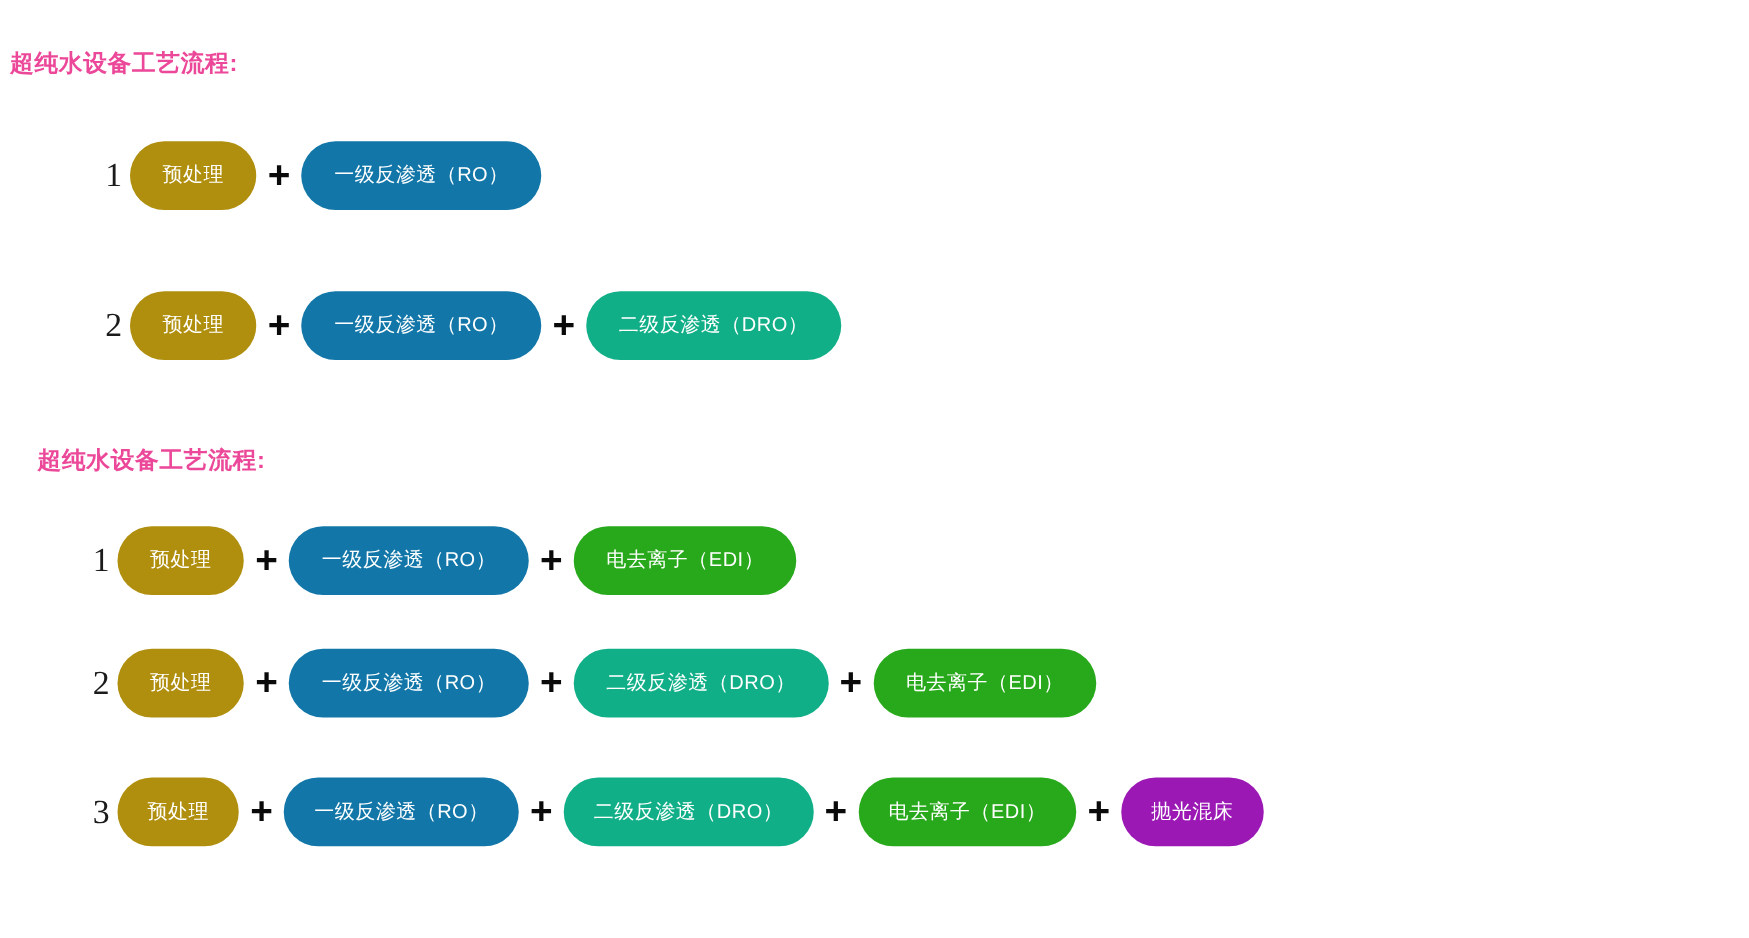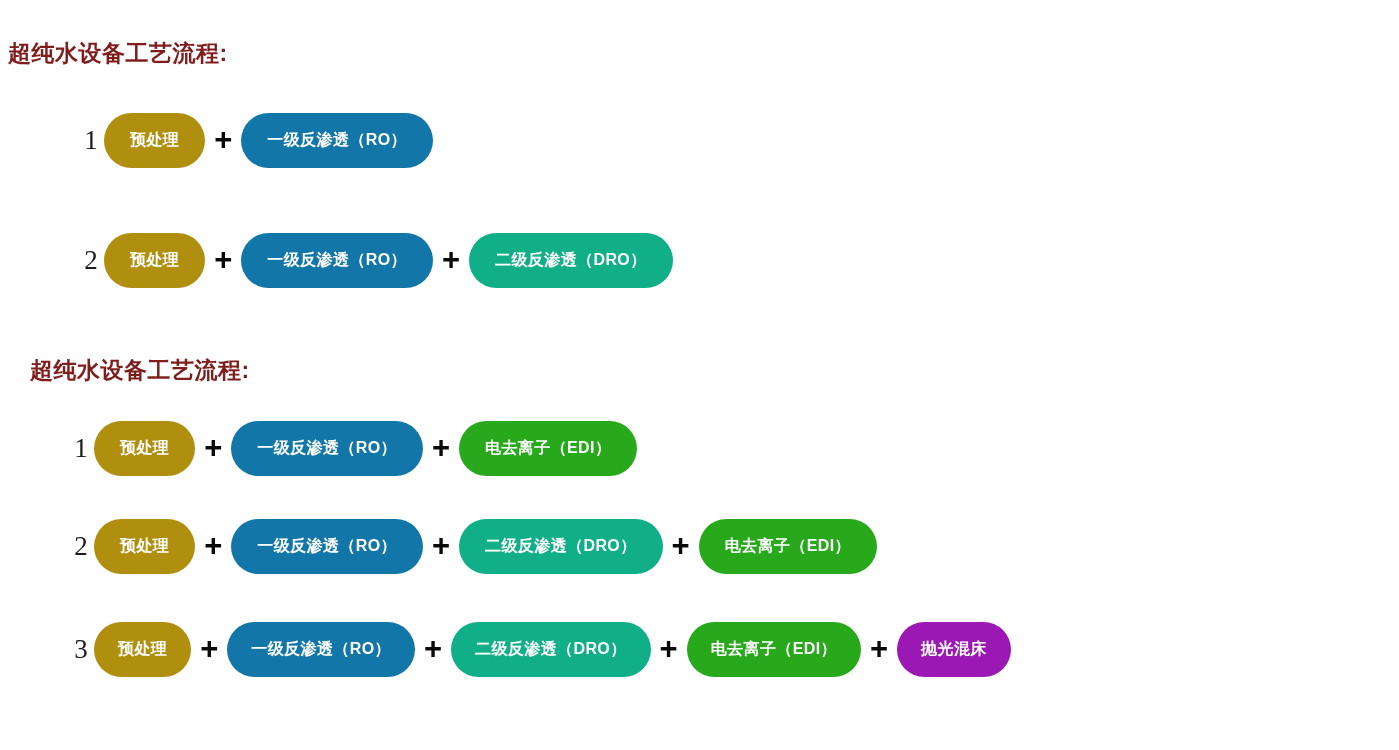--- a/index.html
+++ b/index.html
@@ -15,23 +15,23 @@
     position: relative;
   }
 
   .page {
     position: relative;
     width: 1399px;
     height: 750px;
   }
 
   .section-heading {
-    font-size: 23px;
+    font-size: 19px;
     font-weight: bold;
-    color: #7f1d1d;
+    color: #ec4899;
     letter-spacing: 0.5px;
     white-space: nowrap;
   }
 
   #heading-1 { position: absolute; left: 8px;  top: 38px; }
   #heading-2 { position: absolute; left: 30px; top: 355px; }
 
   .flow-row {
     position: absolute;
     display: flex;
@@ -64,21 +64,21 @@
     flex: 0 0 auto;
     height: 55px;
     border-radius: 28px;
     display: flex;
     align-items: center;
     justify-content: center;
     padding: 0 26px;
     box-sizing: border-box;
     color: #ffffff;
     font-size: 16px;
-    font-weight: bold;
+    font-weight: normal;
     letter-spacing: 0.4px;
     white-space: nowrap;
   }
 
   
   #row-1-1 { left: 78px;  top: 113px; }
   #row-1-2 { left: 78px;  top: 233px; }
 
   #row-2-1 { left: 68px;  top: 421px; }
   #row-2-2 { left: 68px;  top: 519px; }

